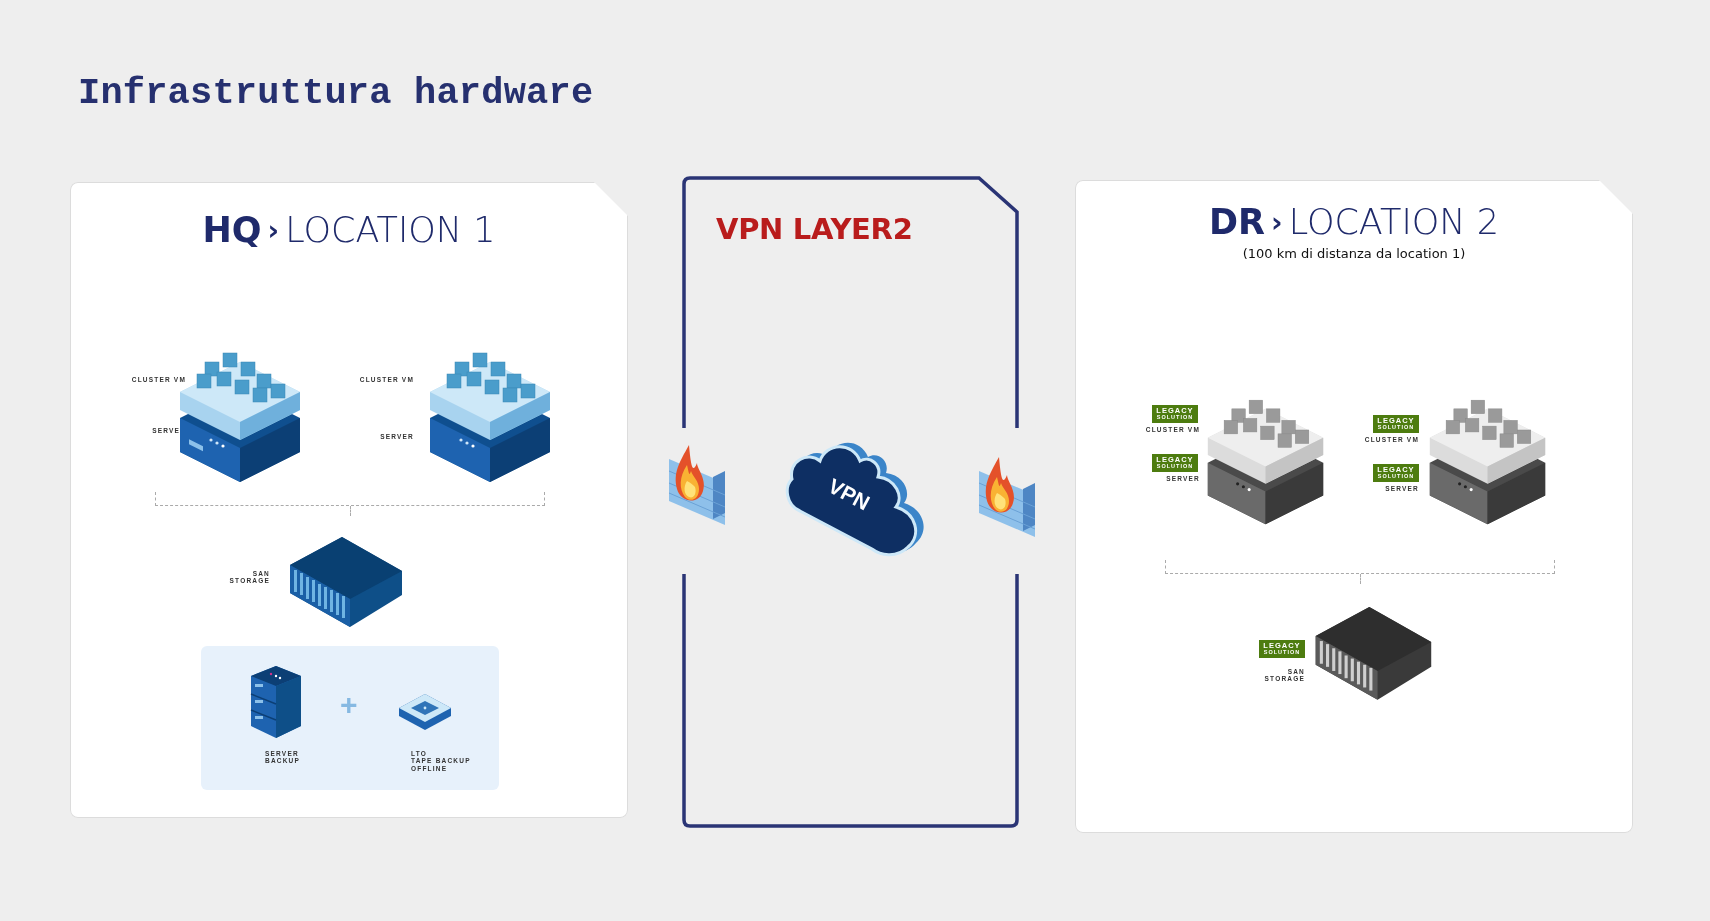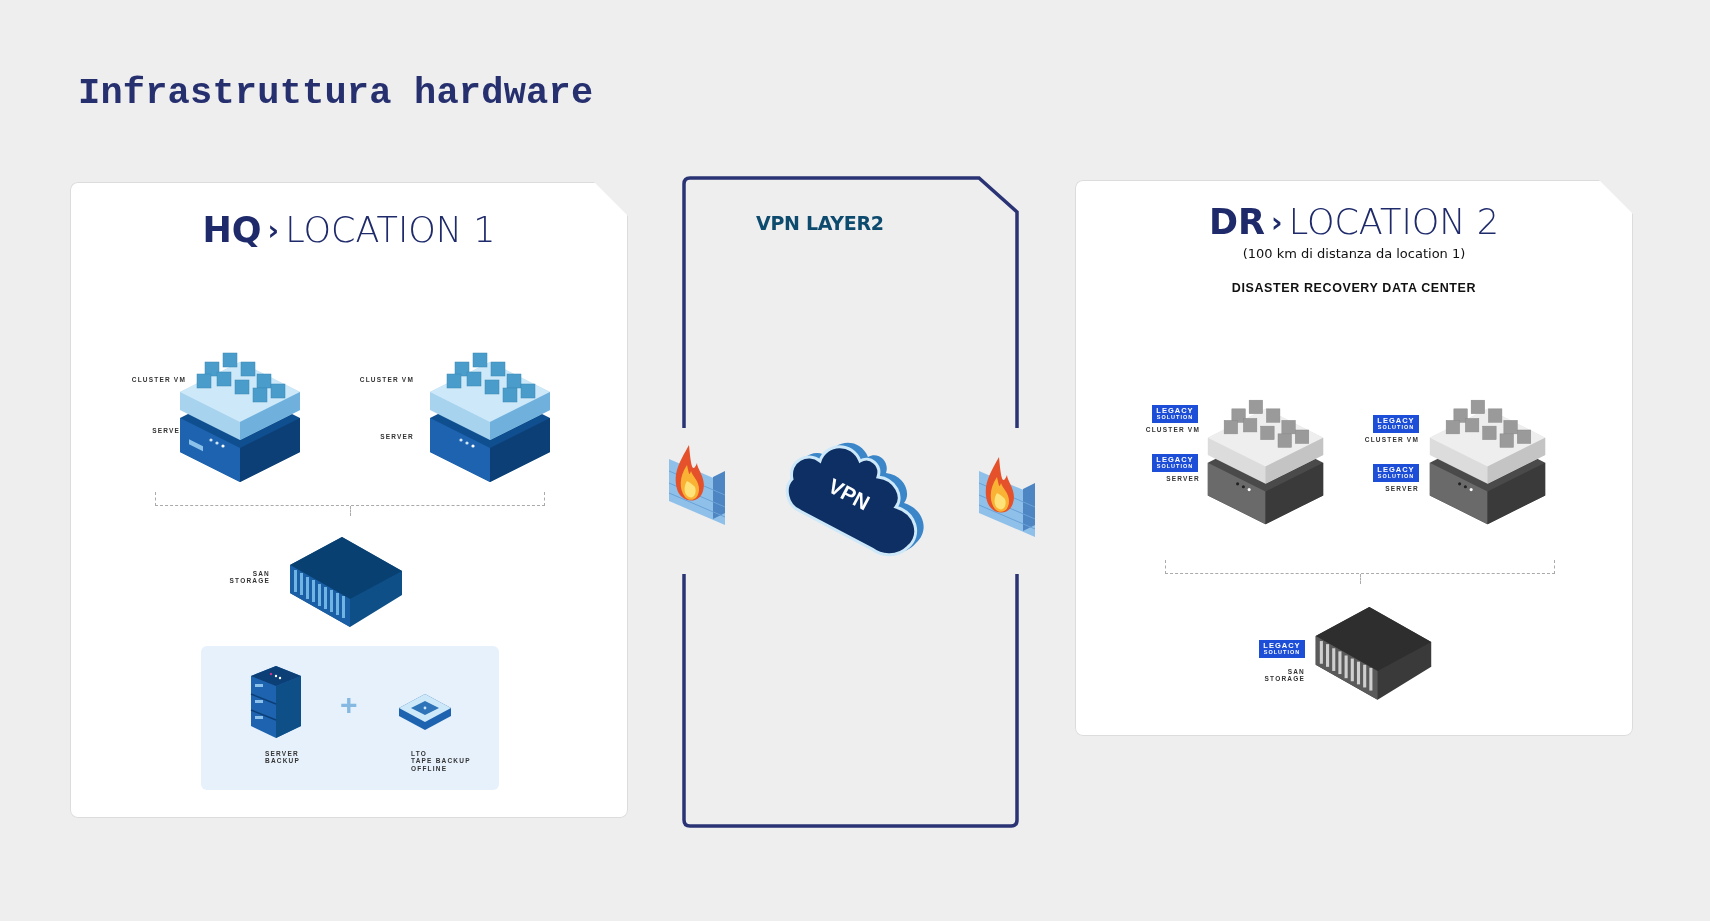--- a/index.html
+++ b/index.html
@@ -5,39 +5,39 @@
   * { box-sizing: border-box; margin: 0; padding: 0; }
   html, body { width: 1710px; height: 921px; background: #eeeeee; overflow: hidden; }
   body { position: relative; font-family: "Liberation Sans", sans-serif; color: #232f6e; }
 
   .page-title { position: absolute; left: 78px; top: 72px; font-size: 37px; font-weight: 600; color: #26306f; letter-spacing: 0.2px; font-family: Liberation Mono, monospace; }
 
   .card { position: absolute; background: #ffffff; border-radius: 8px;
           clip-path: polygon(0 0, calc(100% - 34px) 0, 100% 34px, 100% 100%, 0 100%);
           box-shadow: 0 0 0 1px #dcdcdc inset; }
   .card-left { left: 70px; top: 182px; width: 558px; height: 636px; }
-  .card-right { left: 1075px; top: 180px; width: 558px; height: 556px; }
+  .card-right { left: 1075px; top: 180px; width: 558px; height: 653px; }
 
   .loc-title { position: absolute; left: 0; right: 0; text-align: center; font-size: 35px; color: #1f2a6b; font-family: "DejaVu Sans", sans-serif; font-weight: 300; white-space: nowrap; }
   .loc-title b { font-weight: 700; }
   .loc-title .chev { font-weight: 700; font-size: 28px; margin: 0 6px; position: relative; top: -2px; }
   .loc-sub { position: absolute; left: 0; right: 0; text-align: center; font-size: 13px; color: #111; font-family: "DejaVu Sans", sans-serif; }
   .loc-tag { position: absolute; left: 0; right: 0; text-align: center; font-size: 12.5px; font-weight: 700; color: #111; letter-spacing: 0.6px; font-family: "Liberation Sans", sans-serif; }
 
   .tiny { position: absolute; font-size: 6.5px; font-weight: 700; letter-spacing: 1.2px; color: #333; text-align: right; line-height: 1.15; font-family: "Liberation Sans", sans-serif; white-space: nowrap; }
   .tiny.left { text-align: left; }
-  .legacy { position: absolute; background: #1d4ed8; color: #fff; font-weight: 700; font-size: 7.5px; letter-spacing: 1px; text-align: center; line-height: 1.05; padding: 2px 4px; width: 46px; font-family: "Liberation Sans", sans-serif; }
+  .legacy { position: absolute; background: #4d7c0f; color: #fff; font-weight: 700; font-size: 7.5px; letter-spacing: 1px; text-align: center; line-height: 1.05; padding: 2px 4px; width: 46px; font-family: "Liberation Sans", sans-serif; }
   .legacy small { display: block; font-size: 5.5px; }
 
   .dotline { position: absolute; border: 0 dashed #aaaaaa; }
 
   .backup-box { position: absolute; left: 131px; top: 464px; width: 298px; height: 144px; background: #e7f1fb; border-radius: 6px; }
 
   .vpn-frame { position: absolute; left: 682px; top: 176px; width: 337px; height: 652px; }
-  .vpn-title { position: absolute; left: 756px; top: 212px; font-size: 19px; font-weight: 700; color: #0c4a6e; font-family: "DejaVu Sans", sans-serif; letter-spacing: -0.3px; }
+  .vpn-title { position: absolute; left: 716px; top: 212px; font-size: 29px; font-weight: 700; color: #b91c1c; font-family: "DejaVu Sans", sans-serif; letter-spacing: -0.3px; }
 
   svg { position: absolute; overflow: visible; }
 </style>
 </head>
 <body>
 
 <div class="page-title">Infrastruttura hardware</div>
 
 <div class="card card-left">
   <div class="loc-title" style="top:28px;"><b>HQ</b><span class="chev">›</span><span>LOCATION 1</span></div>
@@ -177,21 +177,20 @@
 
 <svg style="left:786px; top:435px;" width="145" height="135" viewBox="0 0 145 135">
   <path d="M14 40 C10 22 30 12 42 22 C48 4 74 2 82 22 C92 16 104 26 100 38 C118 40 126 58 118 68 C138 74 144 96 130 108 C118 122 100 118 92 112 L20 72 C6 66 4 48 14 40 Z" fill="#3b85c9"></path>
   <path d="M6 44 C2 26 22 16 34 26 C40 8 66 6 74 26 C84 20 96 30 92 42 C110 44 118 62 110 72 C130 78 136 100 122 112 C110 124 94 120 86 114 L14 76 C0 70 -2 52 6 44 Z" fill="#0e2f63" stroke="#cde8f8" stroke-width="3"></path>
   <text x="38" y="66" fill="#ffffff" font-family="Liberation Sans, sans-serif" font-weight="700" font-size="21" transform="rotate(28 60 66)">VPN</text>
 </svg>
 
 <div class="card card-right">
   <div class="loc-title" style="top:22px;"><b>DR</b><span class="chev">›</span><span>LOCATION 2</span></div>
   <div class="loc-sub" style="top:66px;">(100 km di distanza da location 1)</div>
-  <div class="loc-tag" style="top:101px;">DISASTER RECOVERY DATA CENTER</div>
 
   <div class="legacy" style="left:77px; top:225px;"><span>LEGACY</span><small>SOLUTION</small></div>
   <div class="tiny" style="left:30px; top:246px; width:95px;">CLUSTER VM</div>
   <div class="legacy" style="left:77px; top:274px;"><span>LEGACY</span><small>SOLUTION</small></div>
   <div class="tiny" style="left:30px; top:295px; width:95px;">SERVER</div>
   <svg style="left:128px; top:205px;" width="125" height="140" viewBox="0 0 130 140">
     <path d="M5 78 L65 48 L125 78 L125 112 L65 142 L5 112 Z" fill="#4a4a4a"></path>
     <path d="M5 78 L65 108 L65 142 L5 112 Z" fill="#6a6a6a"></path>
     <path d="M65 108 L125 78 L125 112 L65 142 Z" fill="#3a3a3a"></path>
     <circle cx="36" cy="100" r="1.6" fill="#222"></circle>

